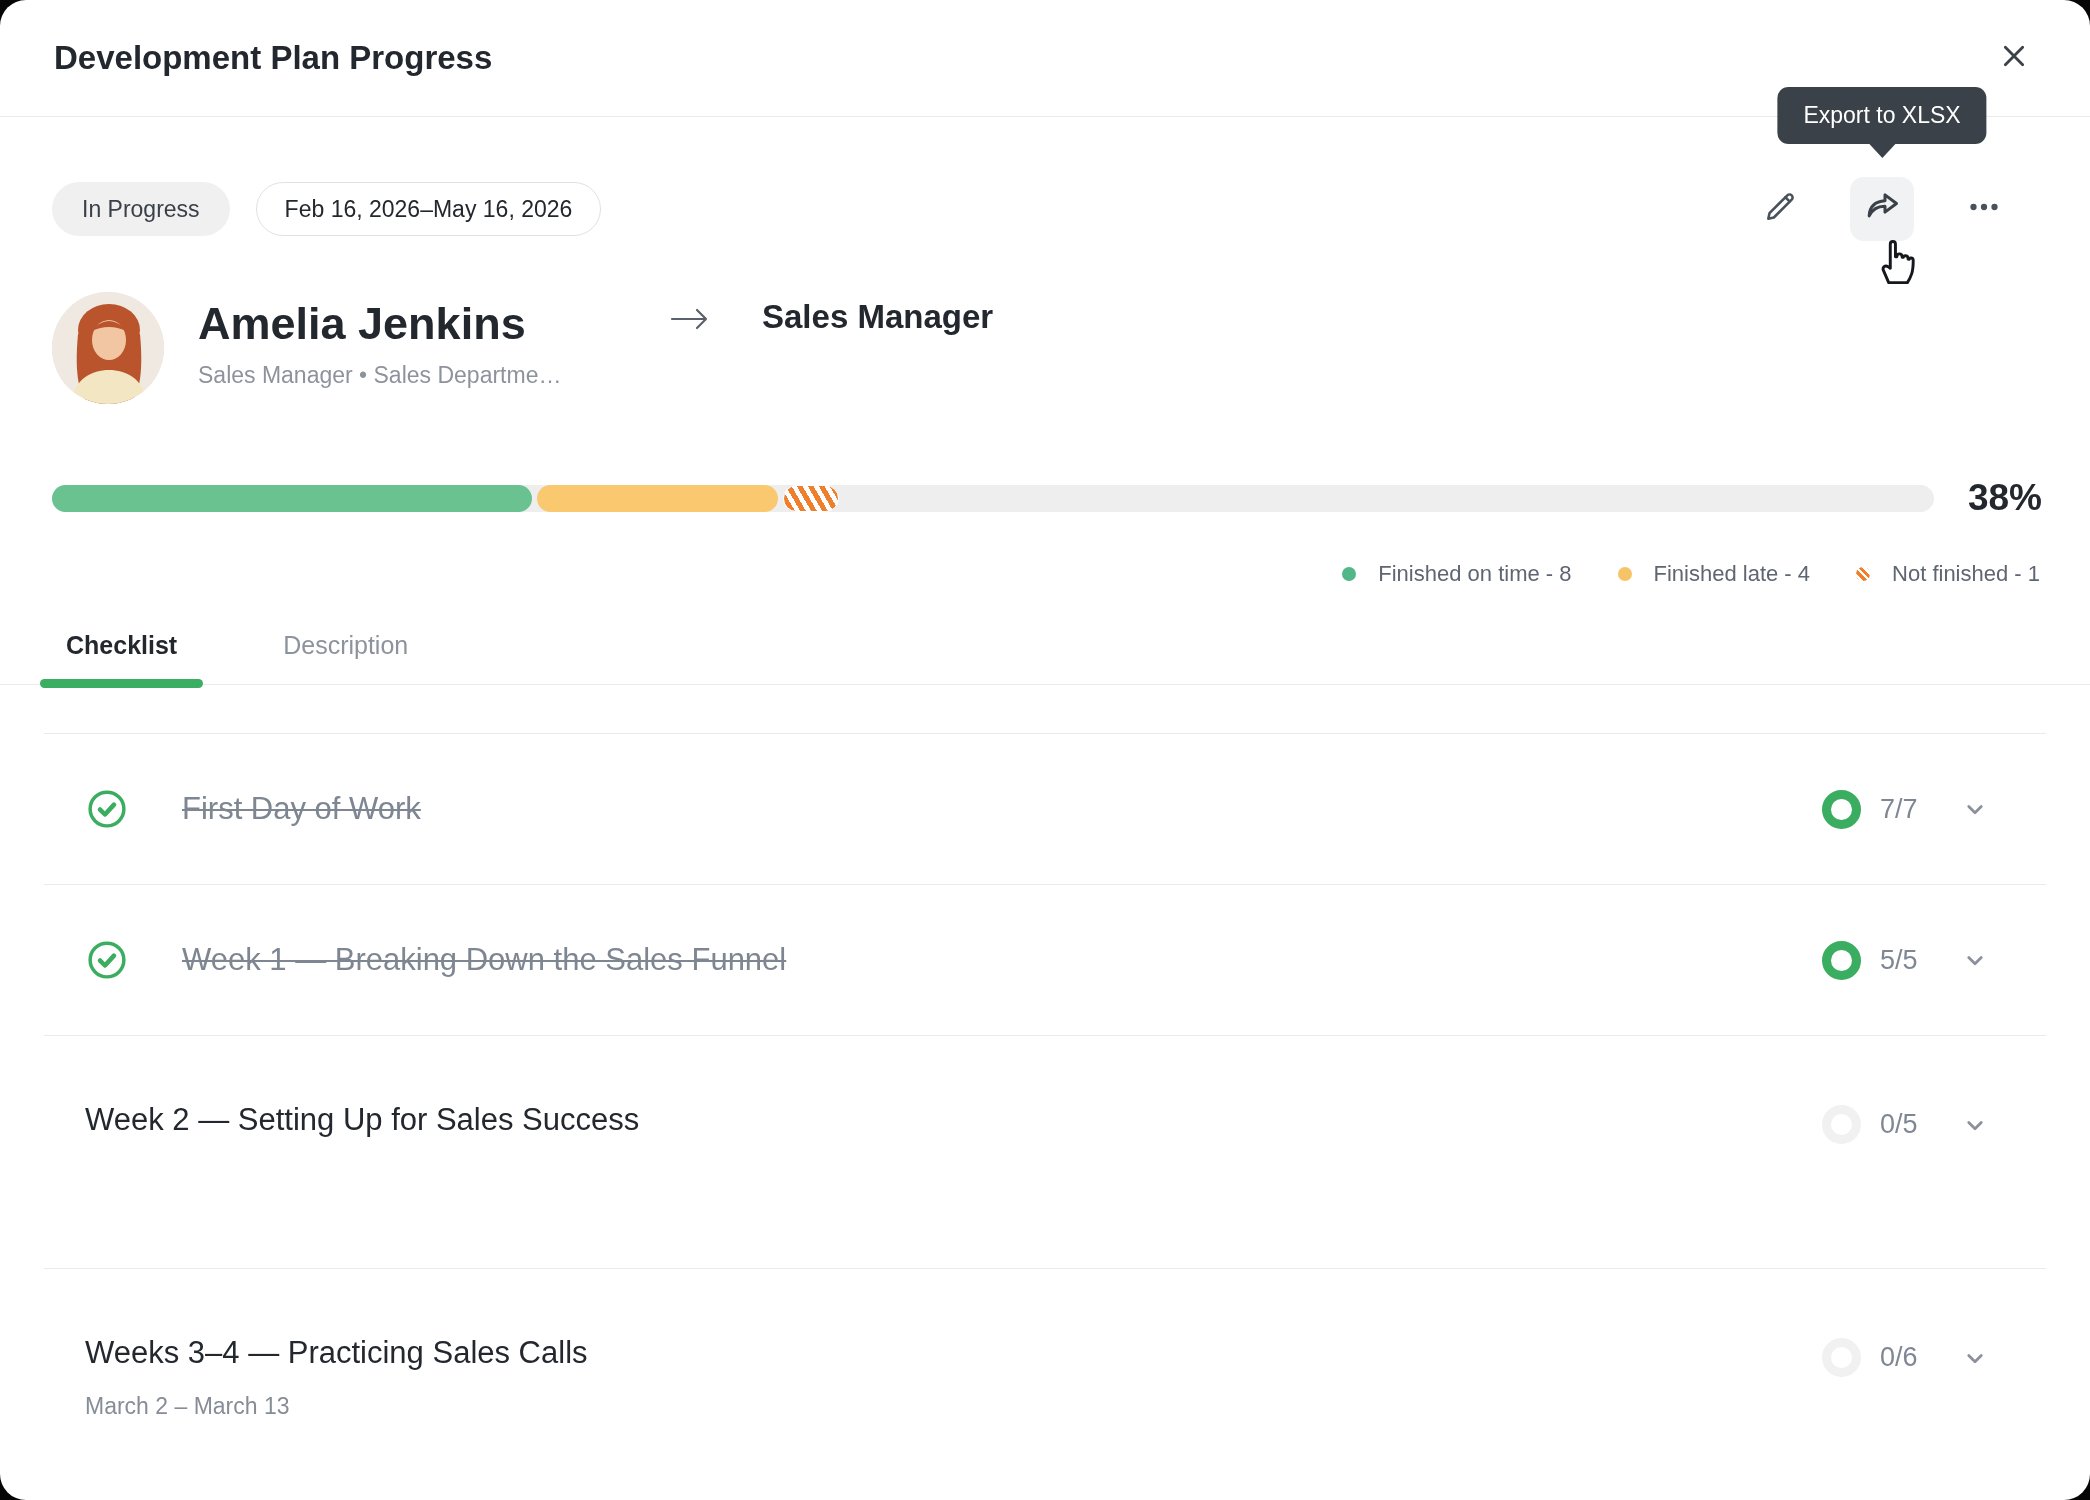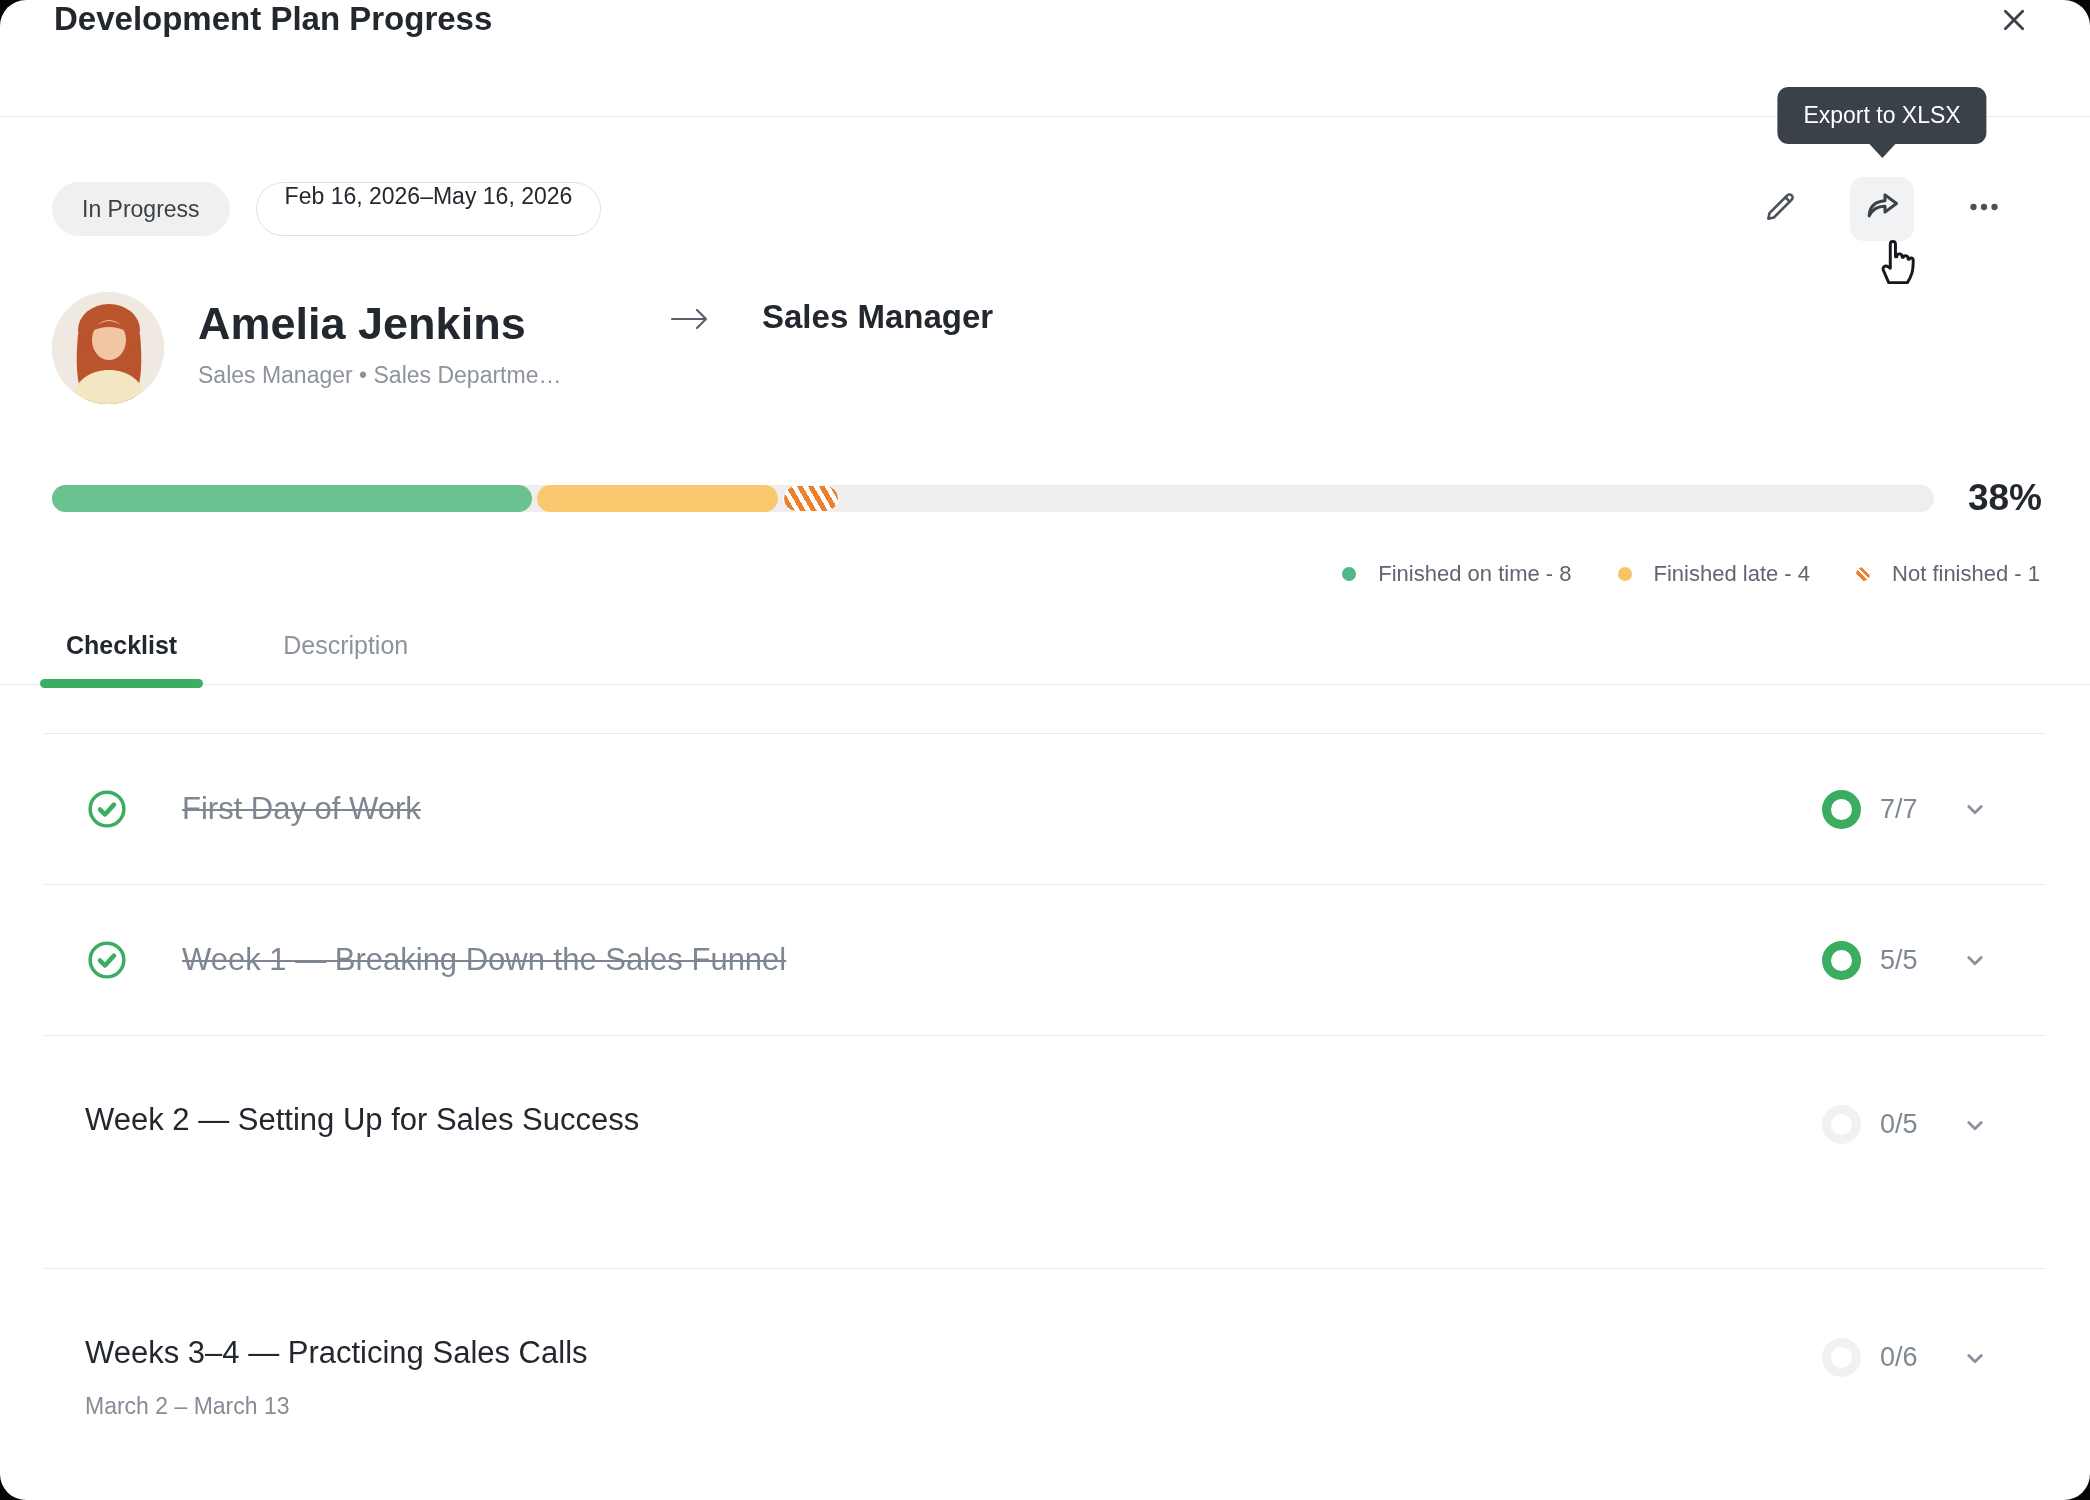--- a/index.html
+++ b/index.html
@@ -2,28 +2,28 @@
 <html><head>
 <meta charset="utf-8">
 <style>
   html,body{margin:0;padding:0;background:#060606;width:2090px;height:1500px;overflow:hidden;}
   *{box-sizing:border-box;}
   .modal{
     position:absolute;inset:0;background:#ffffff;border-radius:26px;overflow:hidden;
     font-family:"Liberation Sans","DejaVu Sans",sans-serif;color:#23272e;
   }
   
-  .header{height:117px;display:flex;padding:0 54px;border-bottom:1px solid #e9eaec;}
+  .header{height:117px;display:flex;align-items:center;padding:0 54px;border-bottom:1px solid #e9eaec;}
   .header-title{font-size:33px;font-weight:700;color:#23272e;}
   .close-btn{margin-left:auto;width:44px;height:44px;display:grid;place-items:center;cursor:pointer;}
   
   .toolbar{position:relative;height:64px;margin-top:60px;padding-left:52px;display:flex;align-items:center;}
   .status-badge{background:#f0f0f1;border-radius:28px;height:54px;display:flex;align-items:center;
     padding:4px 30px;font-size:23px;color:#3a4047;}
-  .date-pill{border:1.5px solid #dfe2e5;border-radius:28px;height:54px;display:flex;
+  .date-pill{border:1.5px solid #dfe2e5;border-radius:28px;height:54px;display:flex;align-items:center;
     padding:0 28px;font-size:23px;color:#23272e;margin-left:26px;background:#fff;}
   .actions{position:absolute;right:78px;top:0;height:64px;display:flex;align-items:center;gap:42px;}
   .icon-btn{width:56px;height:56px;display:grid;place-items:center;cursor:pointer;border-radius:14px;}
   .icon-btn.export{width:64px;height:64px;background:#f1f2f3;}
   .tooltip{position:absolute;top:-90px;left:1882px;transform:translateX(-50%);background:#3a4148;color:#fff;
     font-size:23px;padding:15px 26px;border-radius:11px;white-space:nowrap;}
   .tooltip::after{content:"";position:absolute;left:50%;transform:translateX(-50%);top:100%;
     border:13px solid transparent;border-top:14px solid #3a4148;border-bottom:0;}
   .cursor-hand{position:absolute;left:1868px;top:52px;pointer-events:none;}
   

